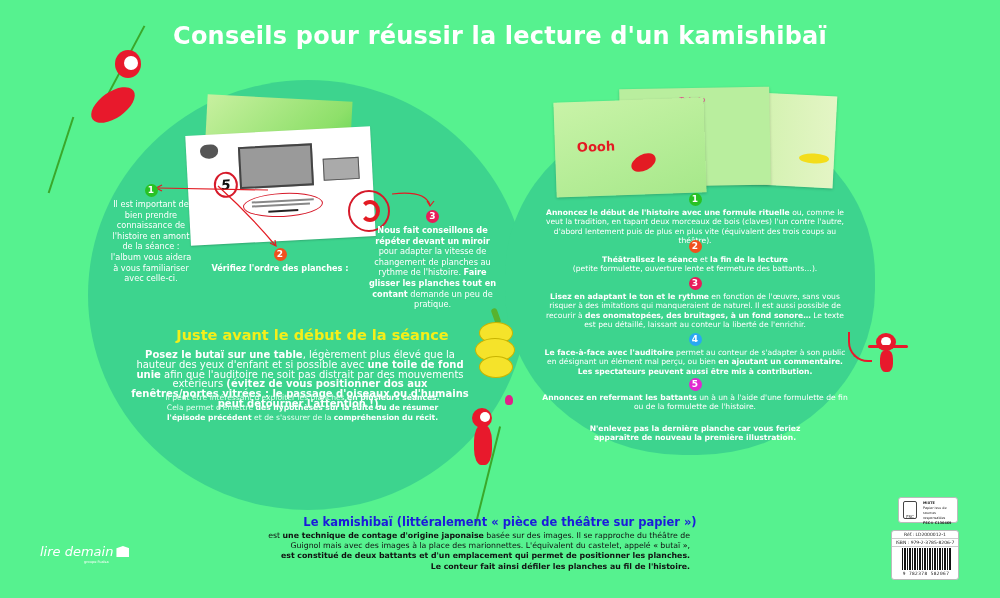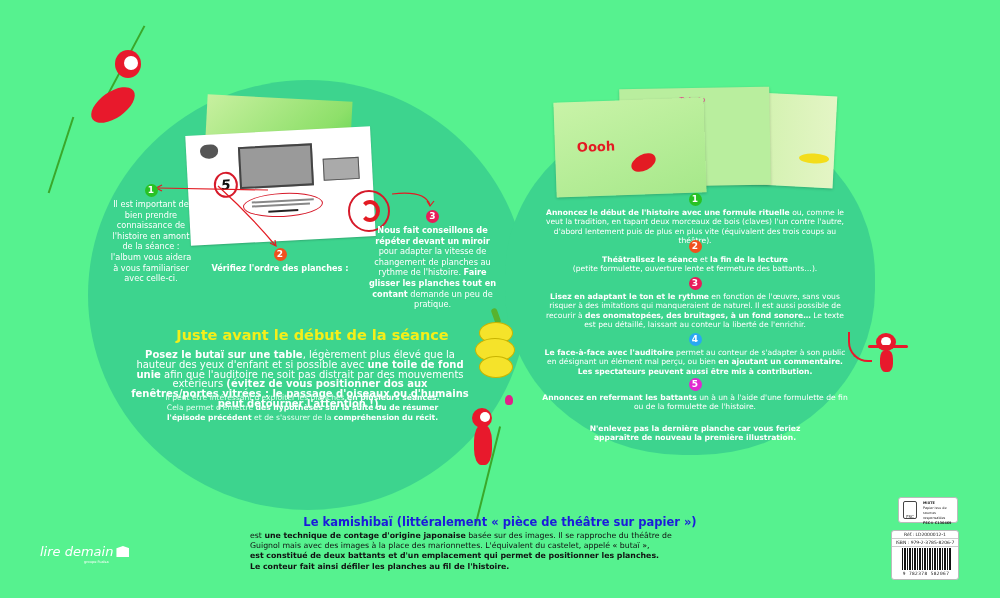--- a/index.html
+++ b/index.html
@@ -105,21 +105,21 @@
   .banana-fruit { position: absolute; background: #f5e32a; border: 1px solid #c8b400; border-radius: 50%; }
   .banana-stem { position: absolute; left: 20px; top: 0; width: 6px; height: 16px; background: #57b32e; border-radius: 3px; transform: rotate(-20deg); }
   .banana-flower { position: absolute; left: 505px; top: 395px; width: 8px; height: 10px; background: #e1208a; border-radius: 50% 50% 40% 40%; }
 
   
   .bottom-title {
     position: absolute; left: 0; top: 515px; width: 960px; text-align: center;
     color: #1a1adb; font-weight: bold; font-size: 11.5px; padding-left: 40px;
   }
   .bottom-text {
-    position: absolute; left: 250px; top: 531px; width: 440px; text-align: left;
+    position: absolute; left: 250px; top: 531px; width: 440px; text-align: right;
     color: #111; font-size: 7.8px; line-height: 10.2px;
   }
   .bottom-text b { font-weight: bold; }
 
   .logo {
     position: absolute; left: 40px; top: 544px; font-size: 13px; color: #fff;
     font-style: italic; font-family: "DejaVu Sans", sans-serif;
   }
   .logo-book {
     display: inline-block; width: 13px; height: 11px; background: #fff;
@@ -145,20 +145,21 @@
   .bc-digits { position: absolute; left: 0; top: 40px; width: 68px; text-align: center; font-size: 4.5px; letter-spacing: 0.4px; font-family: "DejaVu Sans Mono", monospace; }
 </style>
 </head>
 <body>
 
 <div class="page">
 
   <div class="circle circle-left"></div>
   <div class="circle circle-right"></div>
 
+  <div class="title">Conseils pour réussir la lecture d'un kamishibaï</div>
 
   <div>
     <div class="vine" style="left:60px;top:115px;height:80px;transform:rotate(18deg);"></div>
     <div class="vine" style="left:120px;top:20px;height:100px;transform:rotate(28deg);"></div>
     <div class="monkey-body" style="left:88px;top:92px;width:50px;height:26px;transform:rotate(-35deg);"></div>
     <div class="monkey-body" style="left:115px;top:50px;width:26px;height:28px;"></div>
     <div style="position:absolute;left:124px;top:56px;width:14px;height:14px;background:#fff;border-radius:50%;"></div>
   </div>
 
   <div class="sheet-back"></div>

